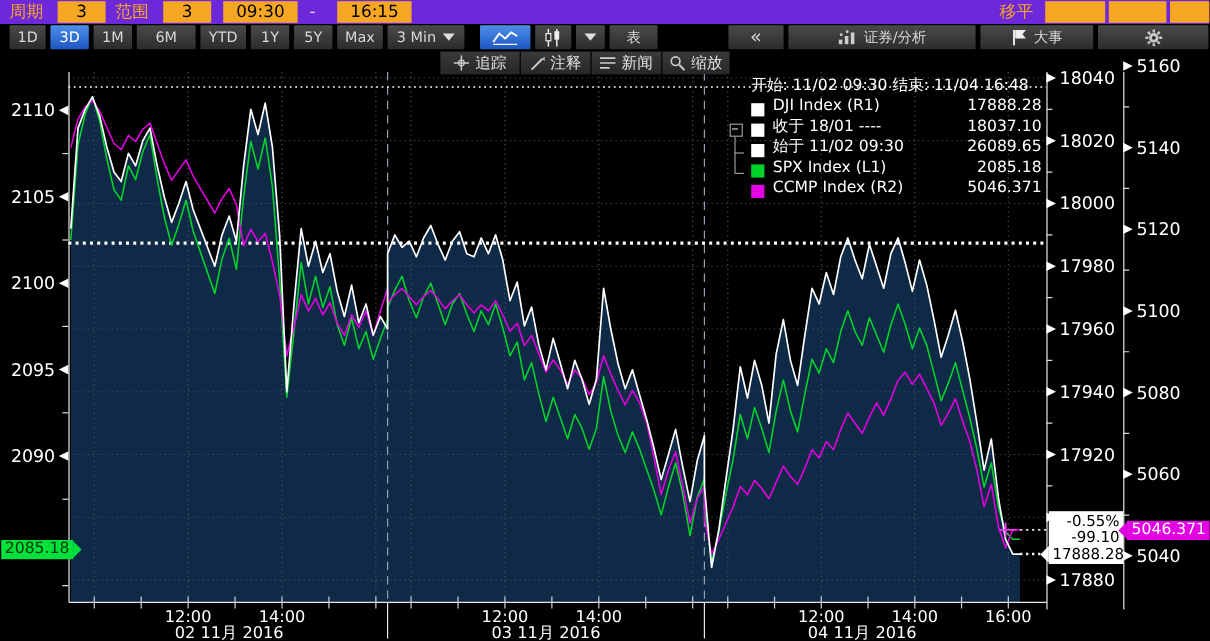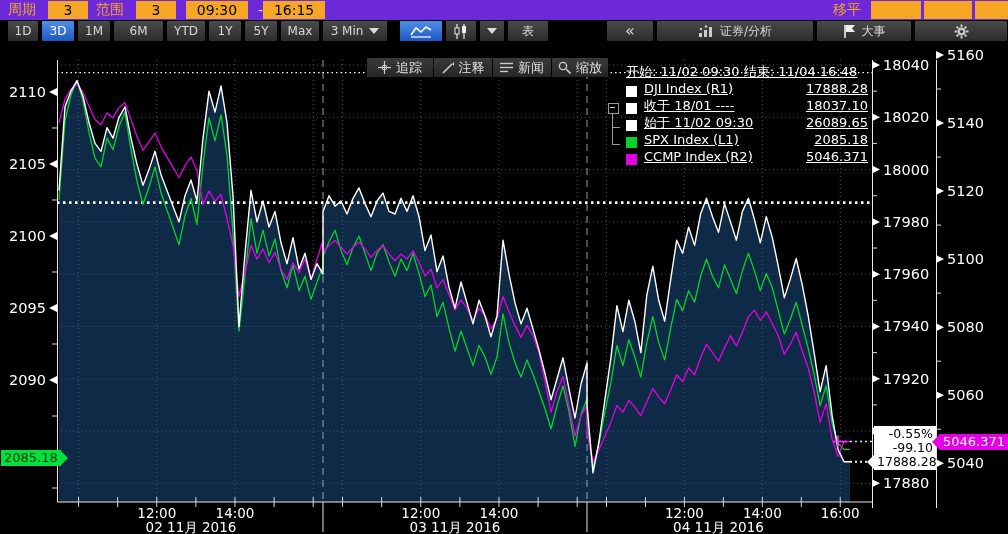--- a/index.html
+++ b/index.html
@@ -19,26 +19,26 @@
   .row2{position:absolute;left:0;top:20px;width:1008px;height:22px;background:#000;
     display:flex;align-items:center;}
   .btn{height:20px;line-height:20px;text-align:center;color:#d8d8d8;font-size:12px;
     background:linear-gradient(#4a4a4a,#2c2c2c);margin-left:4px;border-radius:1px;
     white-space:nowrap;cursor:default;display:flex;align-items:center;justify-content:center;}
   .btn.sel{background:linear-gradient(#4e8fe8,#1d57c2);color:#fff;}
   .caret{width:0;height:0;border-left:5px solid transparent;border-right:5px solid transparent;
     border-top:6px solid #ddd;display:inline-block;margin-left:6px;}
   .btn svg{display:block;}
   
-  .ctools{position:absolute;left:366px;top:58px;height:19px;display:flex;z-index:5;}
+  .ctools{position:absolute;left:366px;top:43px;height:19px;display:flex;z-index:5;}
   .ctool{height:19px;background:linear-gradient(#3a3a3a,#262626);color:#e0e0e0;font-size:13px;
     display:flex;align-items:center;justify-content:center;margin-left:1px;}
   .ctool svg{margin-right:5px;}
   
-  .legend{position:absolute;left:600px;top:63px;width:268px;z-index:4;color:#fff;font-size:13px;line-height:17px;text-decoration:underline;}
+  .legend{position:absolute;left:600px;top:63px;width:268px;z-index:4;color:#fff;font-size:13px;line-height:17px;}
   .lg-title{padding-left:26px;white-space:nowrap;}
   .lg-latest{text-align:center;padding-left:10px;}
   .lg-row{display:flex;align-items:flex-end;padding-left:26px;height:17px;}
   .sw{width:11px;height:11px;margin-right:7px;flex:none;}
   .lg-label{flex:1;white-space:nowrap;}
   .lg-val{text-align:right;min-width:72px;white-space:nowrap;}
   .tree-box{position:absolute;left:8px;top:40px;width:9px;height:9px;border:1px solid #9a9a9a;}
   .tree-box:after{content:"";position:absolute;left:1px;top:3px;width:5px;height:1px;background:#cfcfcf;}
   .tree-v{position:absolute;left:12px;top:51px;width:1px;height:30px;background:#9a9a9a;}
   .tree-h1{position:absolute;left:12px;top:64px;width:8px;height:1px;background:#9a9a9a;}
@@ -218,21 +218,21 @@
       <line x1="838" y1="435.54604787193165" x2="838" y2="447.54604787193165" stroke="#ff35ff" stroke-width="1.6"></line>
     </svg>
 
   <div class="row1">
     <span class="amber-label">周期</span>
     <span class="amber-box w40">3</span>
     <span class="amber-label">范围</span>
     <span class="amber-box w40">3</span>
     <span class="amber-box w62" style="margin-left:10px">09:30</span>
     <span class="dash">-</span>
-    <span class="amber-box w62" style="margin-left:0">16:15</span>
+    <span class="amber-box w62" style="margin-left:18px">16:15</span>
     <span class="spacer"></span>
     <span class="amber-label">移平</span>
     <span class="preset" style="width:50px;margin-left:10px"></span>
     <span class="preset" style="width:48px"></span>
     <span class="preset" style="width:33px"></span>
   </div>
 
   <div class="row2">
     <div class="btn" style="width:30px;margin-left:8px">1D</div>
     <div class="btn sel" style="width:32px">3D</div>

